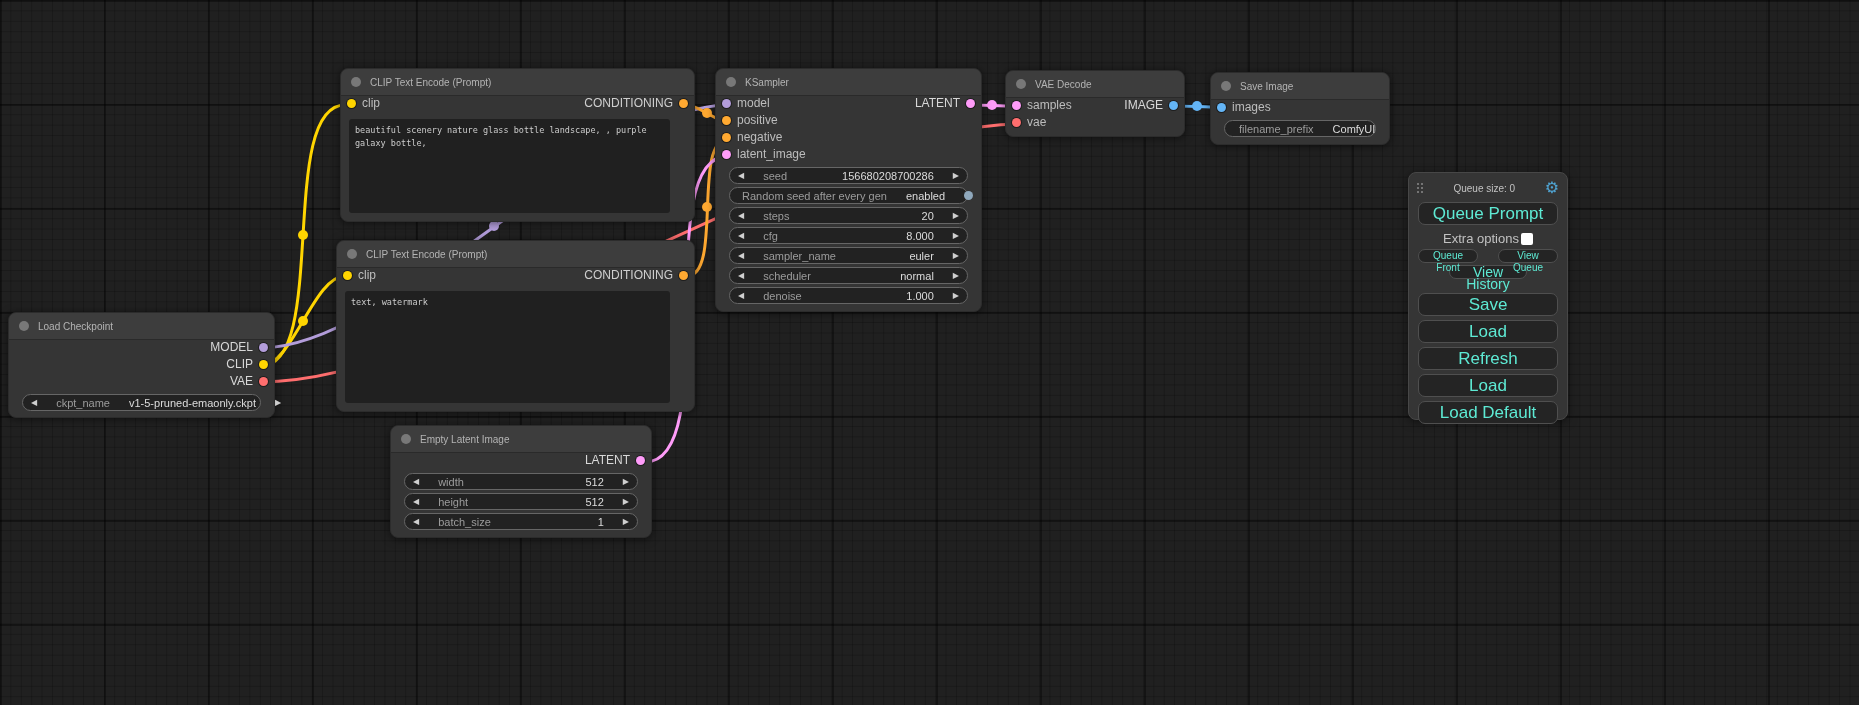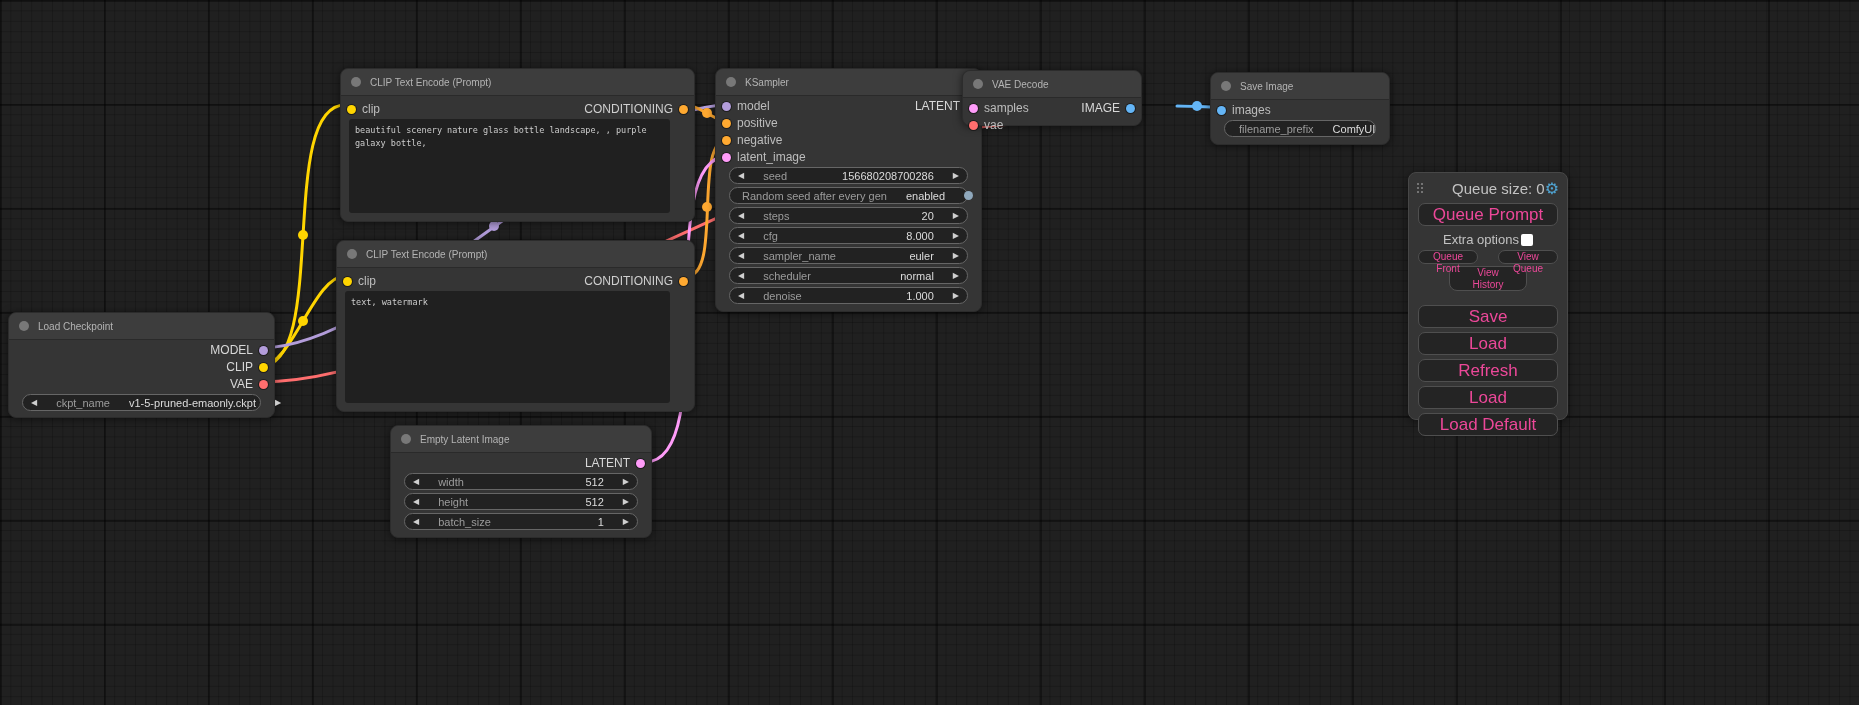--- a/index.html
+++ b/index.html
@@ -19,21 +19,21 @@
     position:absolute;z-index:2;background:#353535;border-radius:8px;
     box-shadow:0 1px 8px rgba(0,0,0,.55);color:#c8c8c8;border:1px solid #2c2c2c;
     box-sizing:border-box;
   }
   .nhead{
     height:26px;display:flex;align-items:center;gap:9px;padding:0 10px;
     background:#3d3d3d;border-radius:7px 7px 0 0;border-bottom:1px solid #2a2a2a;
   }
   .tdot{width:10px;height:10px;border-radius:50%;background:#787878;flex:none;}
   .ntitle{font-size:10px;color:#b4b4b4;white-space:nowrap;}
-  .prow{height:17px;display:flex;align-items:flex-end;padding:0 6px;font-size:12px;}
+  .prow{height:17px;display:flex;align-items:flex-start;padding:0 6px;font-size:12px;}
   .pin{display:flex;align-items:center;gap:6px;color:#bdbdbd;}
   .pout{display:flex;align-items:center;gap:6px;color:#d8d8d8;margin-left:auto;}
   .pdot{width:9px;height:9px;border-radius:50%;flex:none;box-shadow:0 0 0 1px rgba(15,15,15,.6);}
   .c-model{background:#B39DDB}.c-clip{background:#FFD500}.c-vae{background:#FF6E6E}
   .c-cond{background:#FFA931}.c-latent{background:#FF9CF9}.c-image{background:#64B5F6}
   .widget{
     display:flex;align-items:center;height:17px;background:#222;border:1px solid #666;
     border-radius:9px;margin:3px 13px 0 13px;padding:0 8px;font-size:11px;gap:19px;
     box-sizing:border-box;
   }
@@ -46,35 +46,35 @@
     padding:5px 6px;font-family:"DejaVu Sans Mono",monospace;font-size:8.5px;line-height:1.5;
     color:#cccccc;white-space:pre-wrap;word-break:break-word;box-sizing:border-box;
   }
   
   .menu{
     position:absolute;z-index:3;left:1408px;top:172px;width:160px;height:248px;
     background:#353535;border:1px solid #474747;border-radius:8px;
     box-shadow:0 2px 10px rgba(0,0,0,.5);box-sizing:border-box;color:#c6c6c6;
   }
   .mhead{display:flex;align-items:center;padding:7px 8px 2px 8px;}
-  .qsize{flex:1;text-align:right;font-size:15px;color:#c2c2c2;}
+  .qsize{flex:1;text-align:center;font-size:10px;color:#c2c2c2;}
   .gear{font-size:16px;line-height:1;cursor:pointer;}
   .handle{display:grid;grid-template-columns:3px 3px;grid-auto-rows:3px;gap:1px;cursor:grab;}
   .handle i{width:2px;height:2px;border-radius:50%;background:#8a8a8a;}
   .btn{
     display:block;background:#242424;border:1px solid #4f4f4f;border-radius:7px;
-    color:#ec4899;text-align:center;cursor:pointer;box-sizing:border-box;
+    color:#5eead4;text-align:center;cursor:pointer;box-sizing:border-box;
   }
   .btn.big{margin:4px 9px;height:23px;font-size:17px;line-height:21px;}
   .extra{display:flex;align-items:center;justify-content:center;gap:2px;
     font-size:13px;color:#c2c2c2;margin:6px 0 3px 0;}
   .chk{width:12px;height:12px;background:#fff;border-radius:2px;cursor:pointer;}
   .smallrow{display:flex;justify-content:center;gap:20px;margin:2px 9px;}
   .btn.small{height:14px;font-size:10px;line-height:12px;border-radius:8px;padding:0 9px;flex:1;}
-  .btn.tiny{height:25px;font-size:10px;line-height:12px;border-radius:8px;padding:0 12px;
+  .btn.tiny{height:14px;font-size:14px;line-height:12px;border-radius:8px;padding:0 12px;
     margin:2px auto;width:78px;text-align:center;}
   .spacer{height:8px;}
 </style>
 </head>
 <body>
 
 <svg id="links" width="1859" height="705">
   <g fill="none" stroke-width="3" stroke-linecap="round">
     <path d="M261,366 C329,366 277,105 345,105" stroke="#FFD500"></path>
     <path d="M261,366 C292,366 314,276 345,276" stroke="#FFD500"></path>
@@ -235,21 +235,21 @@
     <span class="warrow">▶</span>
   </div>
   <div class="widget">
     <span class="warrow">◀</span>
     <span class="wlabel">denoise</span>
     <span class="wvalue">1.000</span>
     <span class="warrow">▶</span>
   </div>
 </div>
 
-<div class="node" style="left:962px;top:70px;width:180px;height:56px;">
+<div class="node" style="left:1005px;top:70px;width:180px;height:67px;">
   <div class="nhead">
     <span class="tdot"></span>
     <span class="ntitle">VAE Decode</span>
   </div>
   <div class="prow">
     <span class="pin">
         <span class="pdot c-latent"></span>
         <span>samples</span>
       </span>
     <span class="pout">

